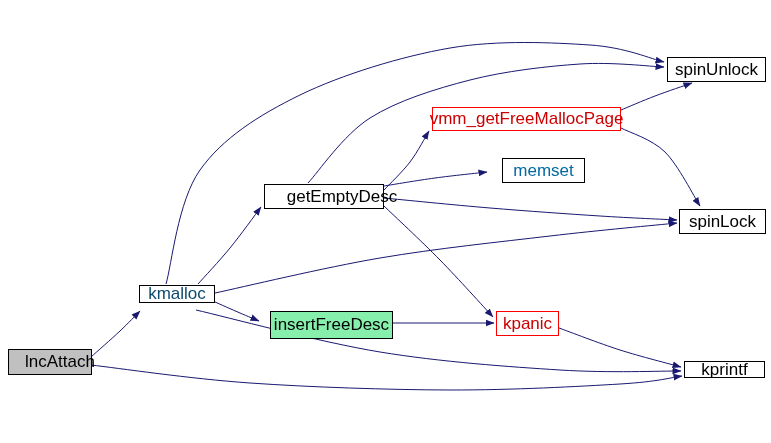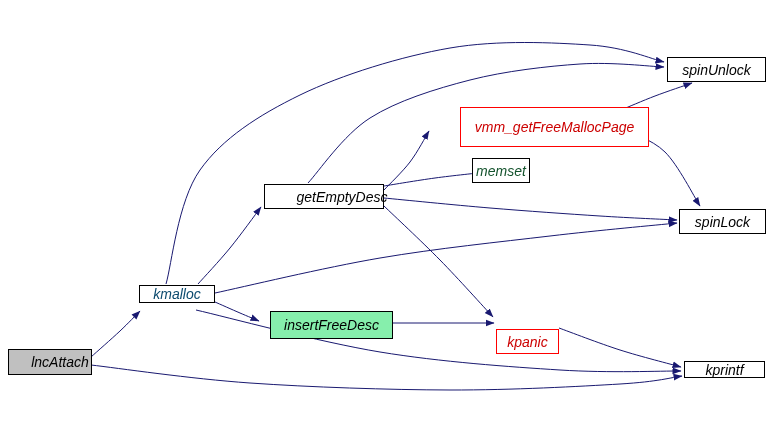--- a/index.html
+++ b/index.html
@@ -13,24 +13,23 @@
   #edge-layer{
     position:absolute;left:0;top:0;width:771px;height:443px;
     pointer-events:none;
   }
   .node{
     position:absolute;
     box-sizing:border-box;
     display:flex;align-items:center;justify-content:center;
     border:1px solid #000;
     background:#fff;
-    font-size:14px;
+    font-size:17px;
     white-space:nowrap;
     cursor:pointer;
-    font-style:italic;
   }
 </style>
 </head>
 <body>
 
 <div id="stage" style="background: rgb(255, 255, 255);">
   <svg id="edge-layer" viewBox="0 0 771 443" xmlns="http://www.w3.org/2000/svg">
     <defs>
       <marker id="arrowhead" markerWidth="11" markerHeight="9" refX="8.5" refY="4" orient="auto" markerUnits="userSpaceOnUse">
         <polygon points="0,0.6 9,4 0,7.4" fill="#191970"></polygon>
@@ -53,19 +52,19 @@
         <path d="M621,110 C626.6666666666666,107.66666666666667 643.1666666666666,100.5 655,96 C666.8333333333334,91.5 685.8333333333334,85.16666666666667 692,83" fill="none" stroke="#191970" stroke-width="1" marker-end="url(#arrowhead)"></path>
         <path d="M621,128 C628.3333333333334,132 651.8333333333334,139 665,152 C678.1666666666666,165 694.1666666666666,197 700,206" fill="none" stroke="#191970" stroke-width="1" marker-end="url(#arrowhead)"></path>
         <path d="M559,328 C569.1666666666666,331.6666666666667 599.6666666666666,343.5 620,350 C640.3333333333334,356.5 670.8333333333334,364.1666666666667 681,367" fill="none" stroke="#191970" stroke-width="1" marker-end="url(#arrowhead)"></path>
       </g>
   </svg>
 
 <div class="node" style="left: 8px; top: 349px; width: 84px; height: 26px; background: rgb(192, 192, 192); border-color: rgb(0, 0, 0); color: rgb(0, 0, 0); padding-left: 20px;">lncAttach</div>
     <div class="node" style="left: 139px; top: 285px; width: 76px; height: 18px; background: rgb(255, 255, 255); border-color: rgb(0, 0, 0); color: #0c4a6e;">kmalloc</div>
     <div class="node" style="left: 264px; top: 184px; width: 120px; height: 25px; background: rgb(255, 255, 255); border-color: rgb(0, 0, 0); color: rgb(0, 0, 0); padding-left: 36px;">getEmptyDesc</div>
     <div class="node" style="left: 270px; top: 311px; width: 123px; height: 28px; background: #86efac; border-color: rgb(0, 0, 0); color: rgb(0, 0, 0);">insertFreeDesc</div>
-    <div class="node" style="left: 432px; top: 107px; width: 189px; height: 40px; background: rgb(255, 255, 255); border-color: rgb(255, 0, 0); color: rgb(204, 0, 0); margin-left: 28px;">vmm_getFreeMallocPage</div>
-    <div class="node" style="left: 472px; top: 158px; width: 58px; height: 25px; background: rgb(255, 255, 255); border-color: rgb(0, 0, 0); color: #14532d;">memset</div>
-    <div class="node" style="left: 496px; top: 311px; width: 63px; height: 25px; background: rgb(255, 255, 255); border-color: rgb(255, 0, 0); color: rgb(204, 0, 0); margin-top: 18px;">kpanic</div>
+    <div class="node" style="left: 432px; top: 107px; width: 189px; height: 24px; background: rgb(255, 255, 255); border-color: rgb(255, 0, 0); color: rgb(204, 0, 0);">vmm_getFreeMallocPage</div>
+    <div class="node" style="left: 502px; top: 158px; width: 83px; height: 25px; background: rgb(255, 255, 255); border-color: rgb(0, 0, 0); color: #0369a1;">memset</div>
+    <div class="node" style="left: 496px; top: 311px; width: 63px; height: 25px; background: rgb(255, 255, 255); border-color: rgb(255, 0, 0); color: rgb(204, 0, 0);">kpanic</div>
     <div class="node" style="left: 667px; top: 57px; width: 99px; height: 25px; background: rgb(255, 255, 255); border-color: rgb(0, 0, 0); color: rgb(0, 0, 0);">spinUnlock</div>
     <div class="node" style="left: 679px; top: 209px; width: 87px; height: 25px; background: rgb(255, 255, 255); border-color: rgb(0, 0, 0); color: rgb(0, 0, 0); text-align: right;">spinLock</div>
     <div class="node" style="left: 684px; top: 361px; width: 81px; height: 17px; background: rgb(255, 255, 255); border-color: rgb(0, 0, 0); color: rgb(0, 0, 0);">kprintf</div>
   </div>
 
 </body></html>

